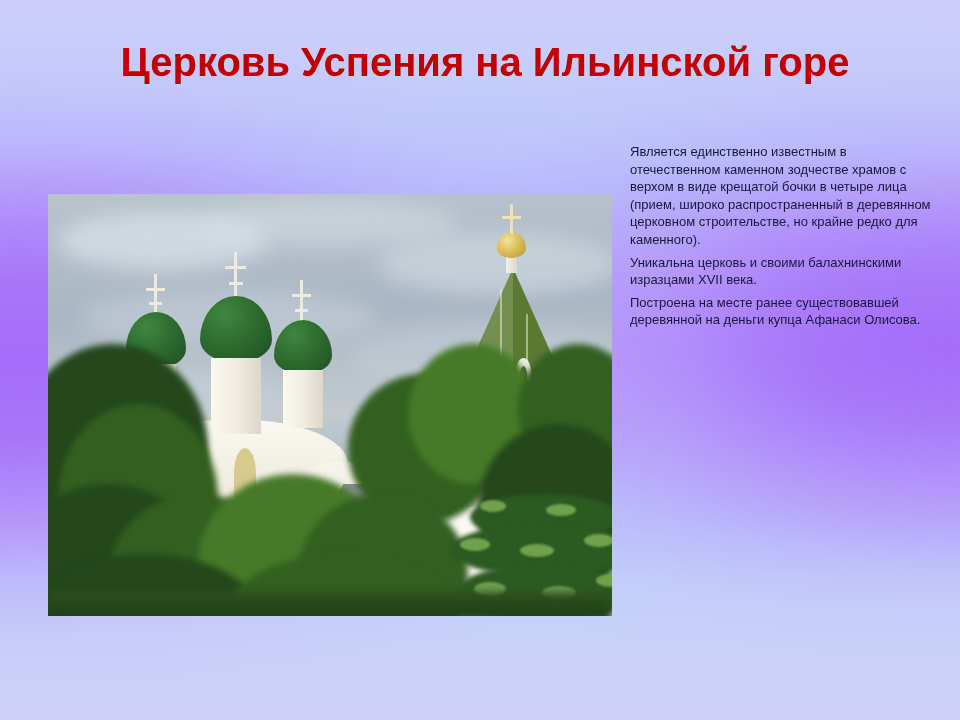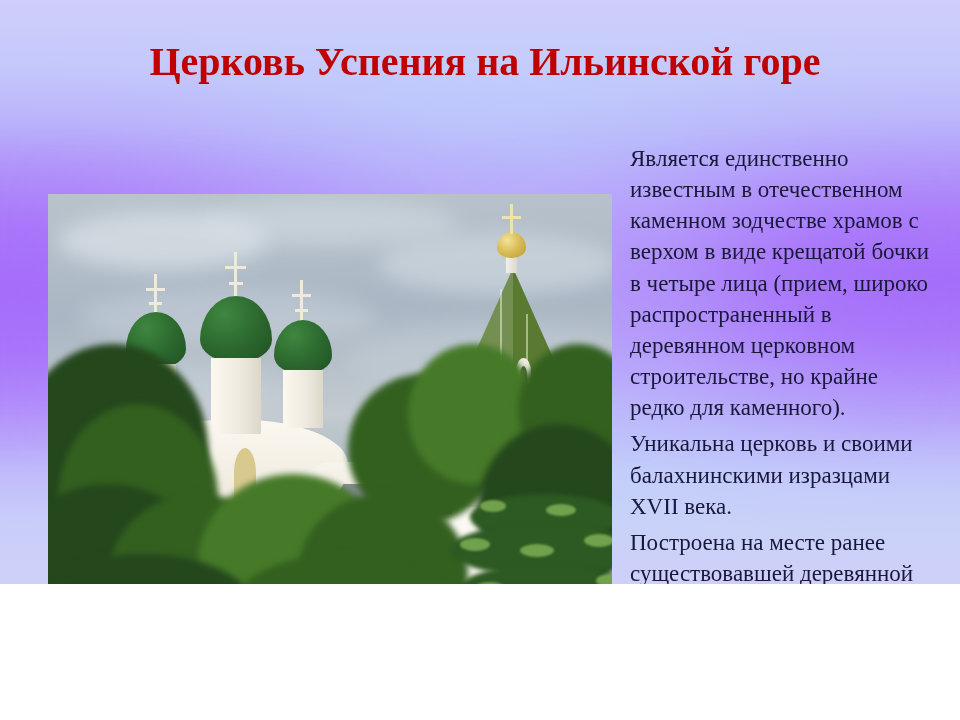--- a/index.html
+++ b/index.html
@@ -3,23 +3,23 @@
 <meta charset="utf-8">
 <style>
   html, body {
     margin: 0;
     padding: 0;
     background: #ffffff;
   }
   #slide {
     position: relative;
     width: 960px;
-    height: 584px;
+    height: 720px;
     overflow: hidden;
-    font-family: Liberation Serif, serif;
+    font-family: Liberation Sans, sans-serif;
   }
   
   .bg-base {
     position: absolute;
     inset: 0;
     background: linear-gradient(180deg,
         #cfcdf9 0%,
         #c3cdfb 12%,
         #b3cdfc 26%,
         #a8cbfd 42%,
@@ -82,21 +82,21 @@
     letter-spacing: 0px;
   }
 
   
   .body-col {
     position: absolute;
     left: 630px;
     top: 143px;
     width: 306px;
     color: #18183c;
-    font-size: 23px;
+    font-size: 13px;
     line-height: 1.355;
   }
   .body-col p {
     margin: 0 0 5px 0;
   }
 
   
   .photo {
     position: absolute;
     left: 48px;

